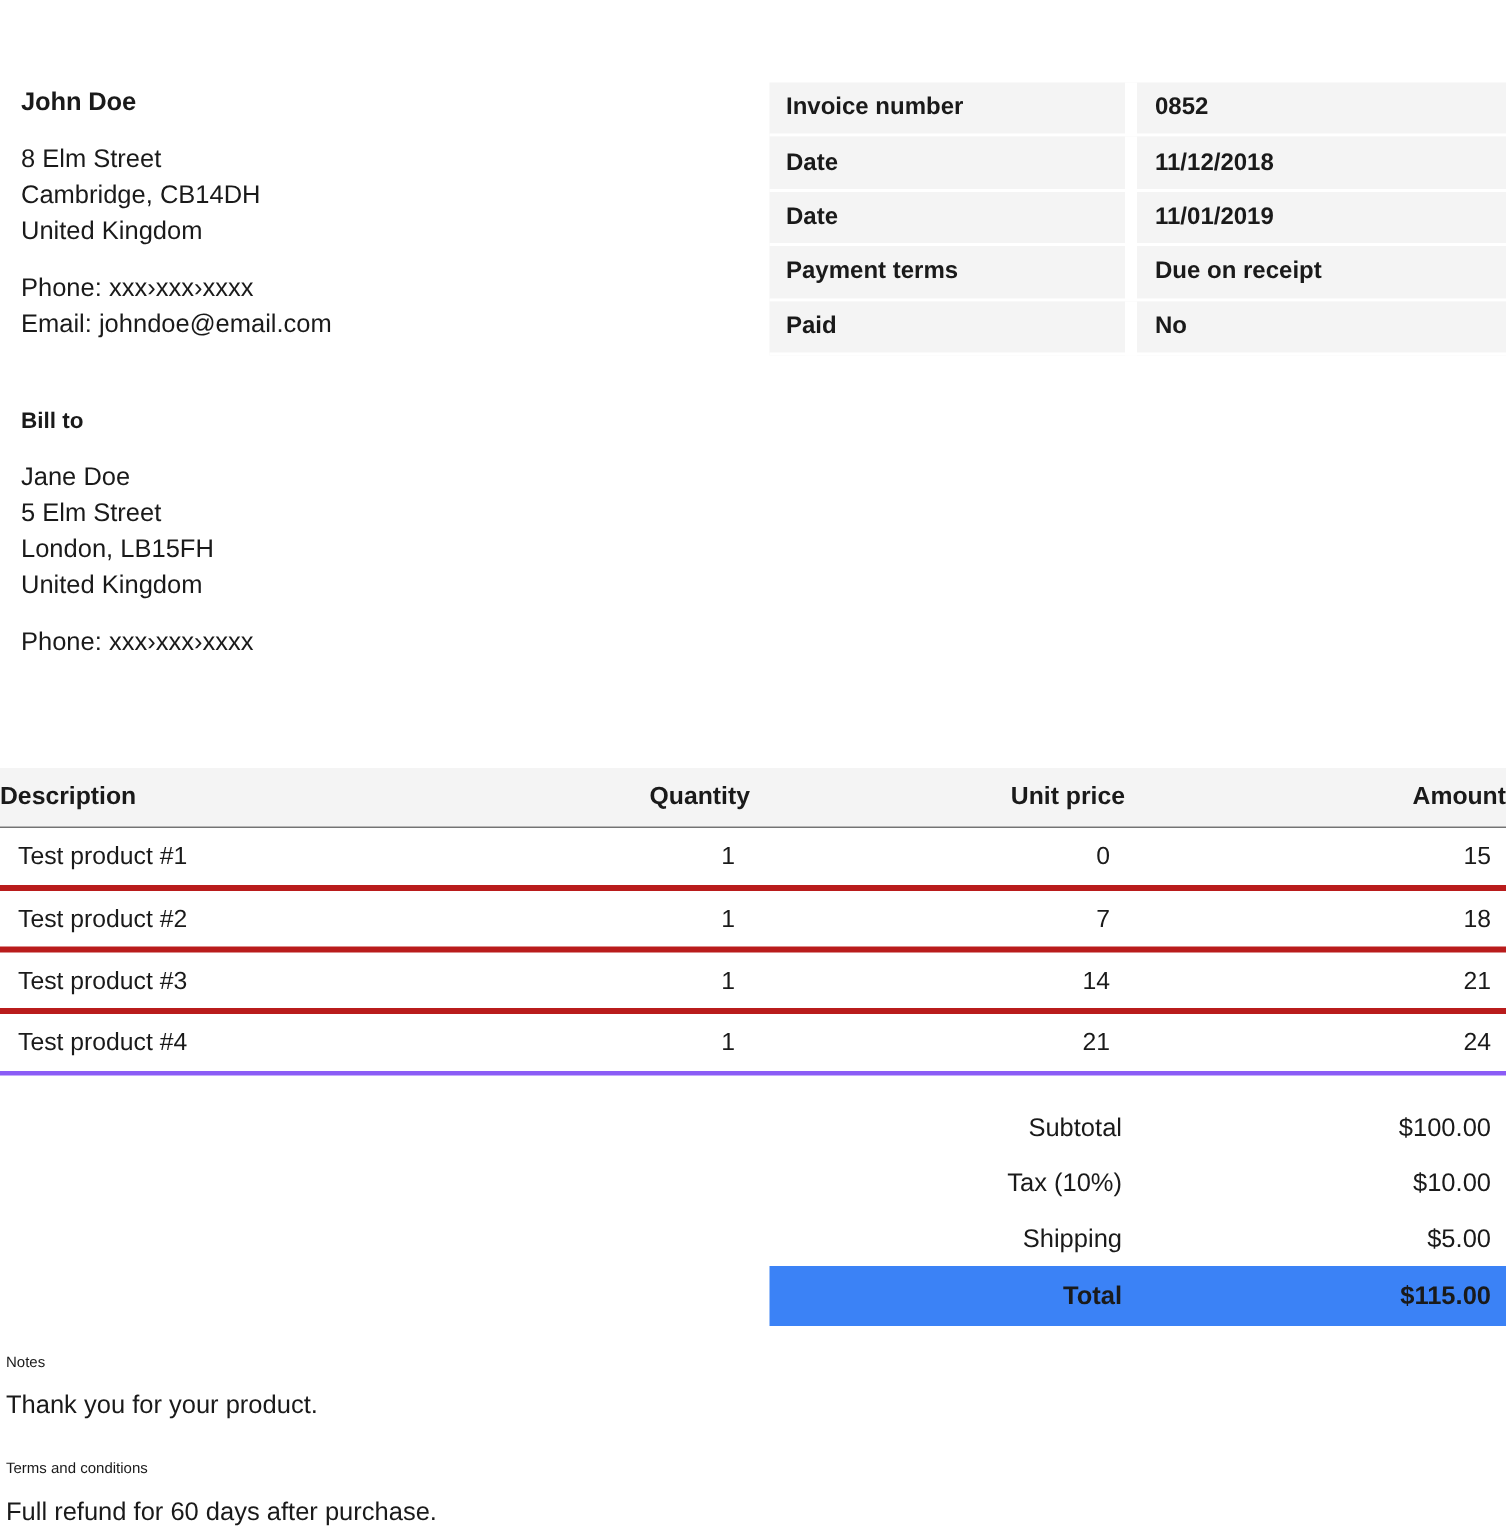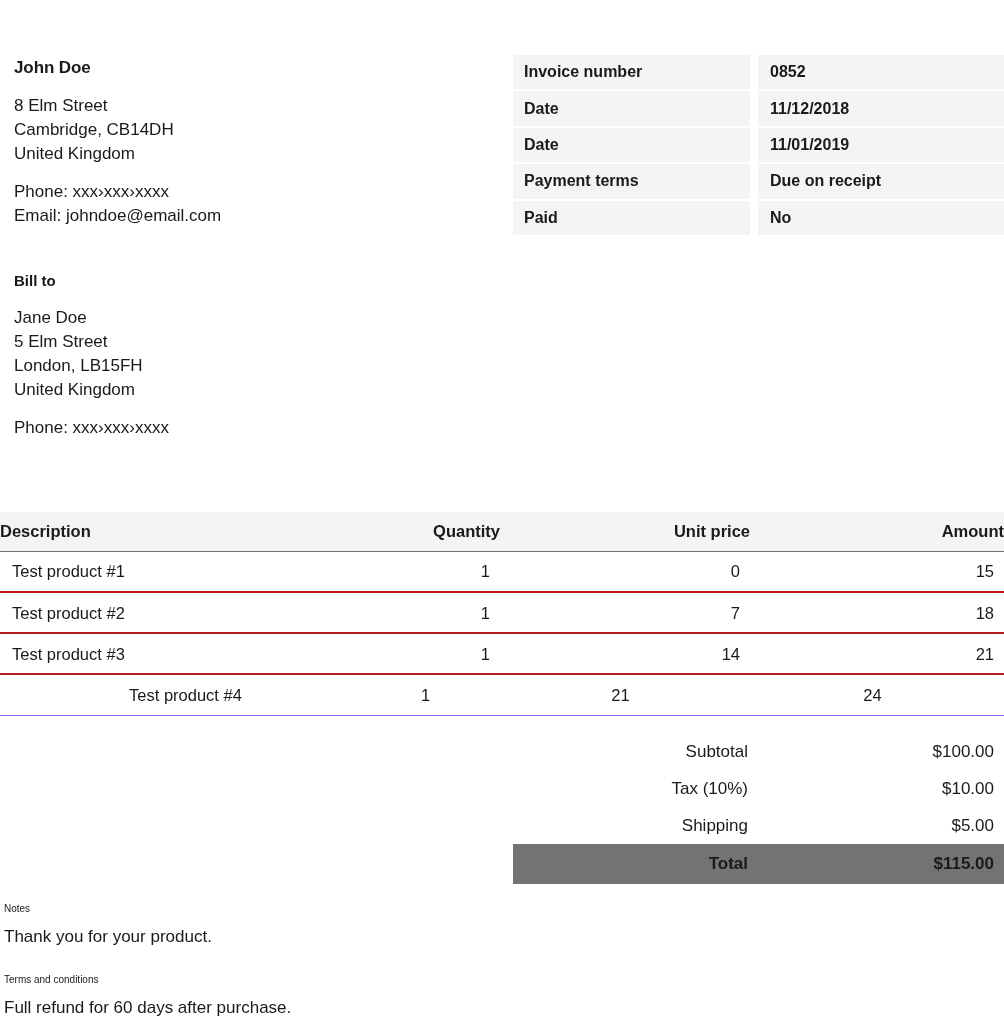--- a/index.html
+++ b/index.html
@@ -104,25 +104,25 @@
     line-height: 20px;
     height: 39px;
     padding: 0 0 0 0;
     border-bottom: 1px solid #737373;
     vertical-align: middle;
   }
   #items-table td {
     font-size: 16.5px;
     line-height: 20px;
     height: 41px;
-    border-bottom: 2px solid #b91c1c;
+    border-bottom: 4px solid #b91c1c;
     vertical-align: middle;
     background: #ffffff;
   }
-  #items-table tr.last-item td { border-bottom: 1px solid #8b5cf6; text-align: center; }
+  #items-table tr.last-item td { border-bottom: 3px solid #8b5cf6; }
 
   .col-desc  { text-align: left;  padding-left: 12px; width: 360px; }
   .col-qty   { text-align: right; padding-right: 10px; width: 140px; }
   .col-price { text-align: right; padding-right: 10px; width: 250px; }
   .col-amt   { text-align: right; padding-right: 10px; width: 254px; }
 
   
   #totals-table {
     position: absolute;
     left: 513px;
@@ -140,21 +140,21 @@
   #totals-table td.t-lbl {
     text-align: right;
     padding-right: 10px;
     width: 245px;
   }
   #totals-table td.t-val {
     text-align: right;
     padding-right: 10px;
   }
   #totals-table tr.total-row td {
-    background: #737373;
+    background: #3b82f6;
     font-weight: bold;
     height: 40px;
   }
 
   
   #notes-area {
     position: absolute;
     left: 4px;
     top: 898px;
     width: 700px;

